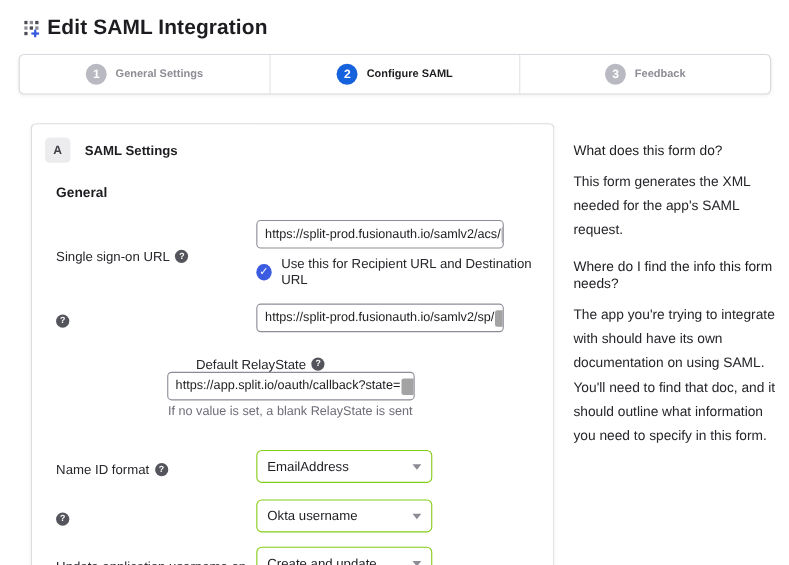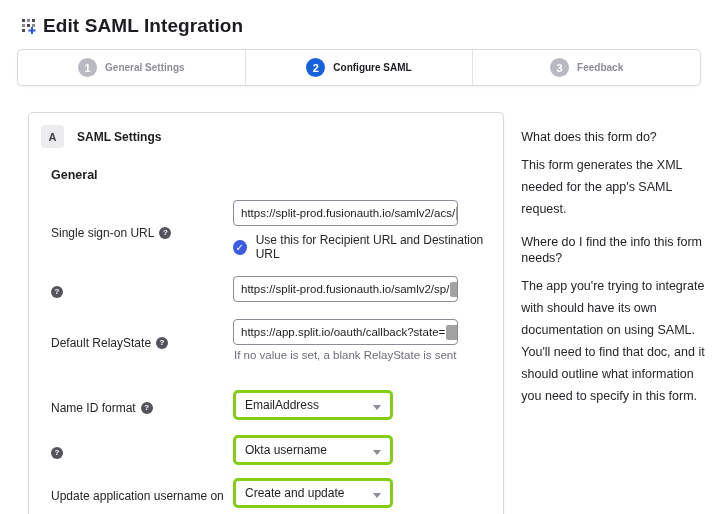--- a/index.html
+++ b/index.html
@@ -61,21 +61,21 @@
   .redact-aud { width:90px; margin-left:1px; }
   .redact-relay { width:110px; margin-left:1px; }
 
   .checkbox-row { display:flex; align-items:center; gap:9px; margin-top:7px; }
   .checkbox { width:15px; height:15px; border-radius:50%; background:#3b5be0;
     color:#fff; font-size:10px; line-height:15px; text-align:center; cursor:pointer; }
   .checkbox-label { font-size:12px; color:#26262b; }
 
   .hint { font-size:11.5px; color:#6e6e78; margin-top:4px; margin-left:1px; }
 
-  .select-box { position:relative; width:160px; height:30px; border:3px solid #84cc16;
+  .select-box { position:relative; width:160px; height:30px; border:1px solid #84cc16;
     border-radius:5px; background:#fff; display:flex; align-items:center;
     padding:0 24px 0 9px; font-size:12px; color:#1d1d21; cursor:pointer; }
   .select-caret { position:absolute; right:9px; top:12px; width:0; height:0;
     border-left:4px solid transparent; border-right:4px solid transparent;
     border-top:5px solid #8c8c96; }
 
   .row-gap-lg { margin-bottom:17px; }
 
   
   .help-panel { width:196px; margin-left:17px; padding-top:17px; }
@@ -152,21 +152,21 @@
           <span class="help-icon">?</span>
         </div>
         <div class="field-control">
           <div class="text-input">
             <span>https://split-prod.fusionauth.io/samlv2/sp/</span>
               <span class="redacted redact-aud"></span>
           </div>
         </div>
       </div>
 
-      <div class="field-row" style="margin-bottom:29px;">
+      <div class="field-row" style="margin-bottom:29px;flex-direction:column;">
         <div class="field-label-cell">
           <span class="field-label">Default RelayState</span>
           <span class="help-icon">?</span>
         </div>
         <div class="field-control">
           <div class="text-input">
             <span>https://app.split.io/oauth/callback?state=</span>
               <span class="redacted redact-relay"></span>
           </div>
           <div class="hint">If no value is set, a blank RelayState is sent</div>

